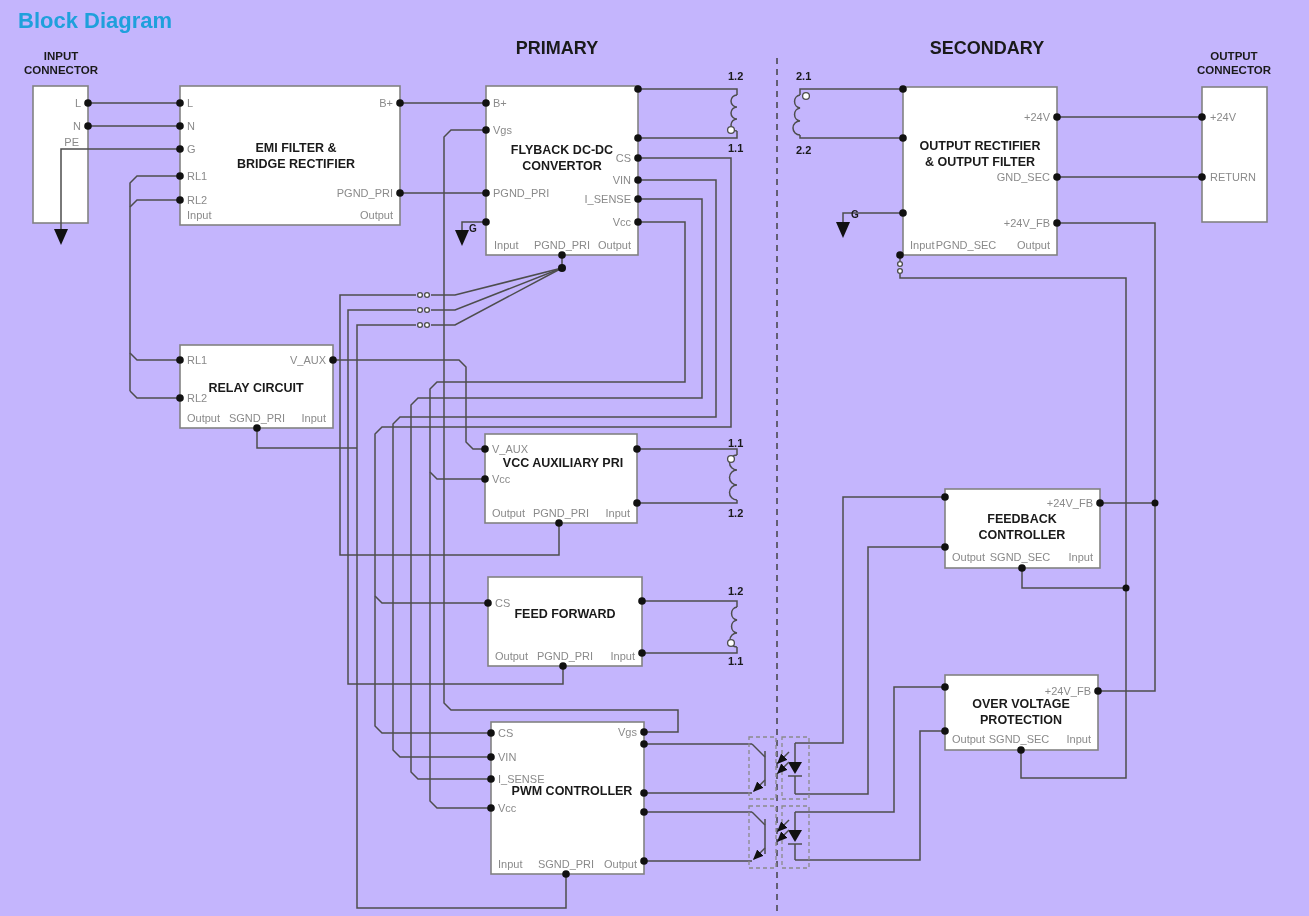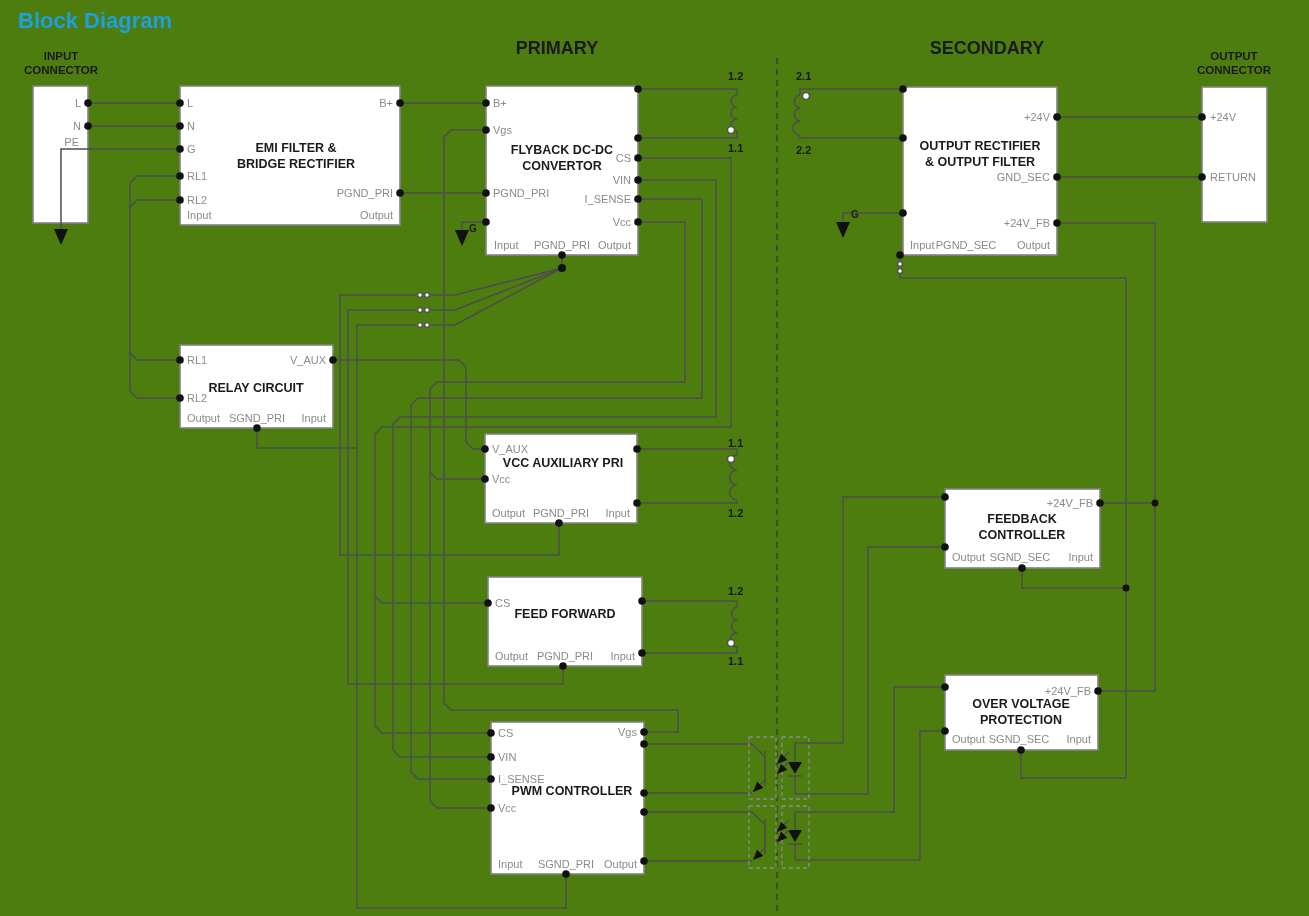--- a/index.html
+++ b/index.html
@@ -1,16 +1,16 @@
 <!DOCTYPE html>
 <html><head>
 <meta charset="utf-8">
 <style>
   html,body{margin:0;padding:0;background:#ffffff;}
-  .stage{position:relative;width:1309px;height:916px;background:#4d7c0f;overflow:hidden;}
+  .stage{position:relative;width:1309px;height:916px;background:#c4b5fd;overflow:hidden;}
   svg{display:block;}
   .box{fill:#ffffff;stroke:#828282;stroke-width:1.6;}
   .wire{fill:none;stroke:#4d4d4d;stroke-width:1.5;}
   .dashline{fill:none;stroke:#3a3a3a;stroke-width:1.4;stroke-dasharray:6 5;}
   .dashbox{fill:none;stroke:#8a8a8a;stroke-width:1.3;stroke-dasharray:4 3;}
   .pin{fill:#111111;}
   .oc{fill:#ffffff;stroke:#4d4d4d;stroke-width:1.3;}
   .gnd{fill:#111111;}
   .led{fill:#111111;}
   text{font-family:"Liberation Sans","DejaVu Sans",sans-serif;}

